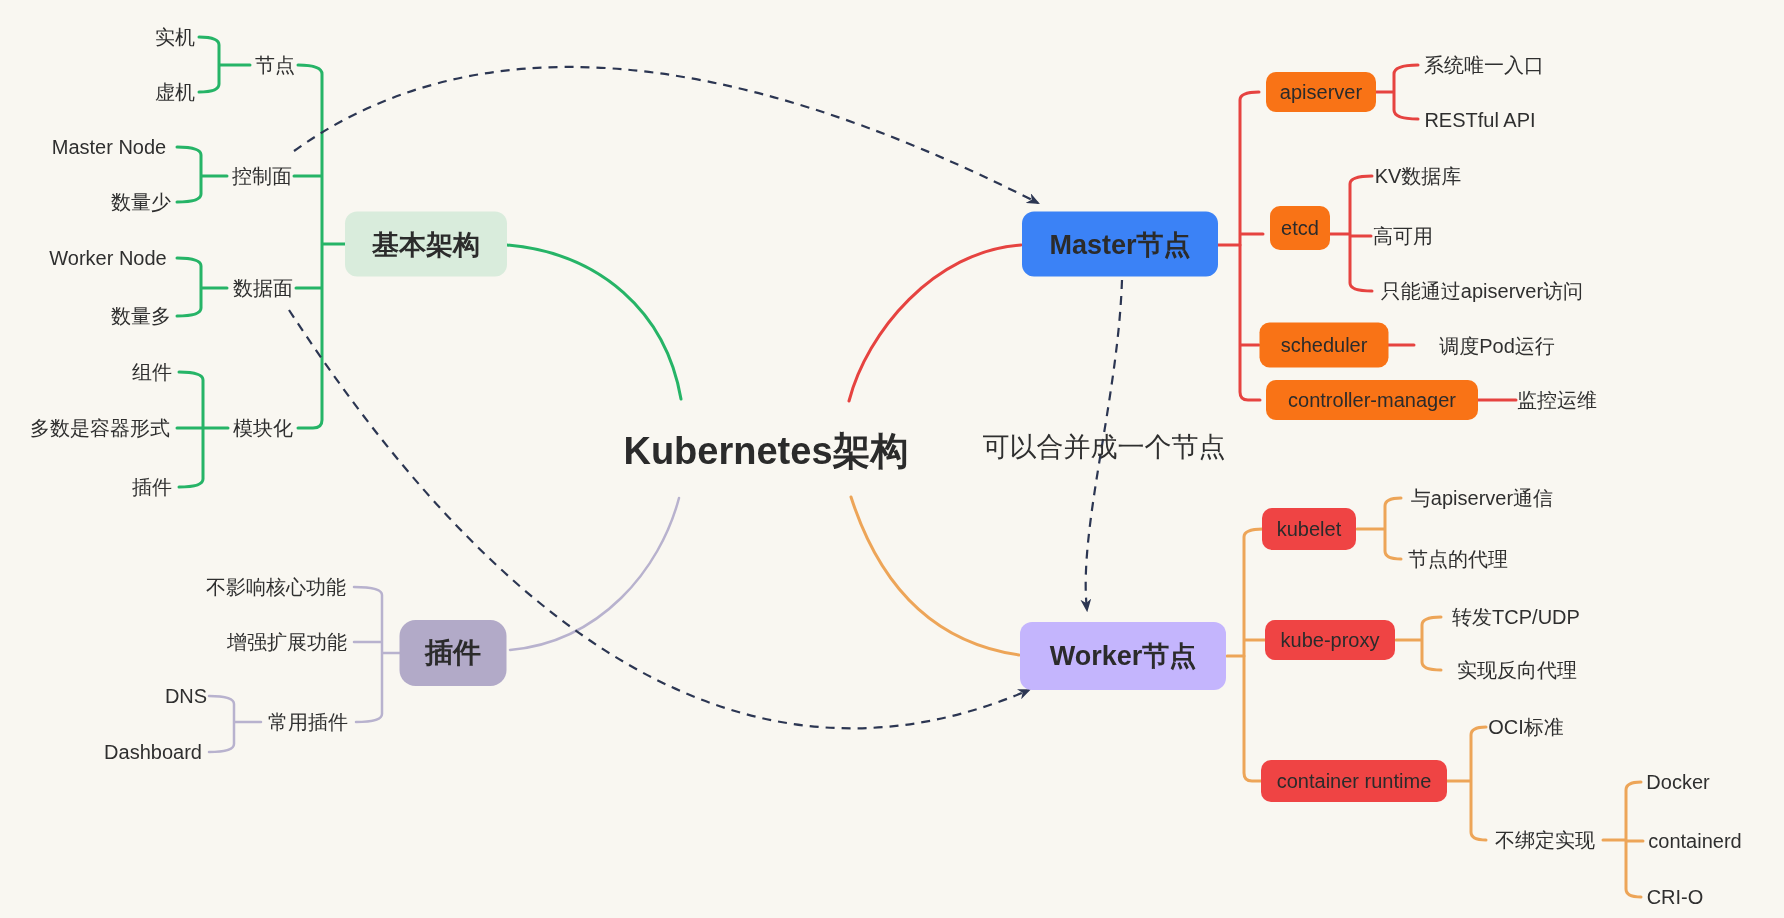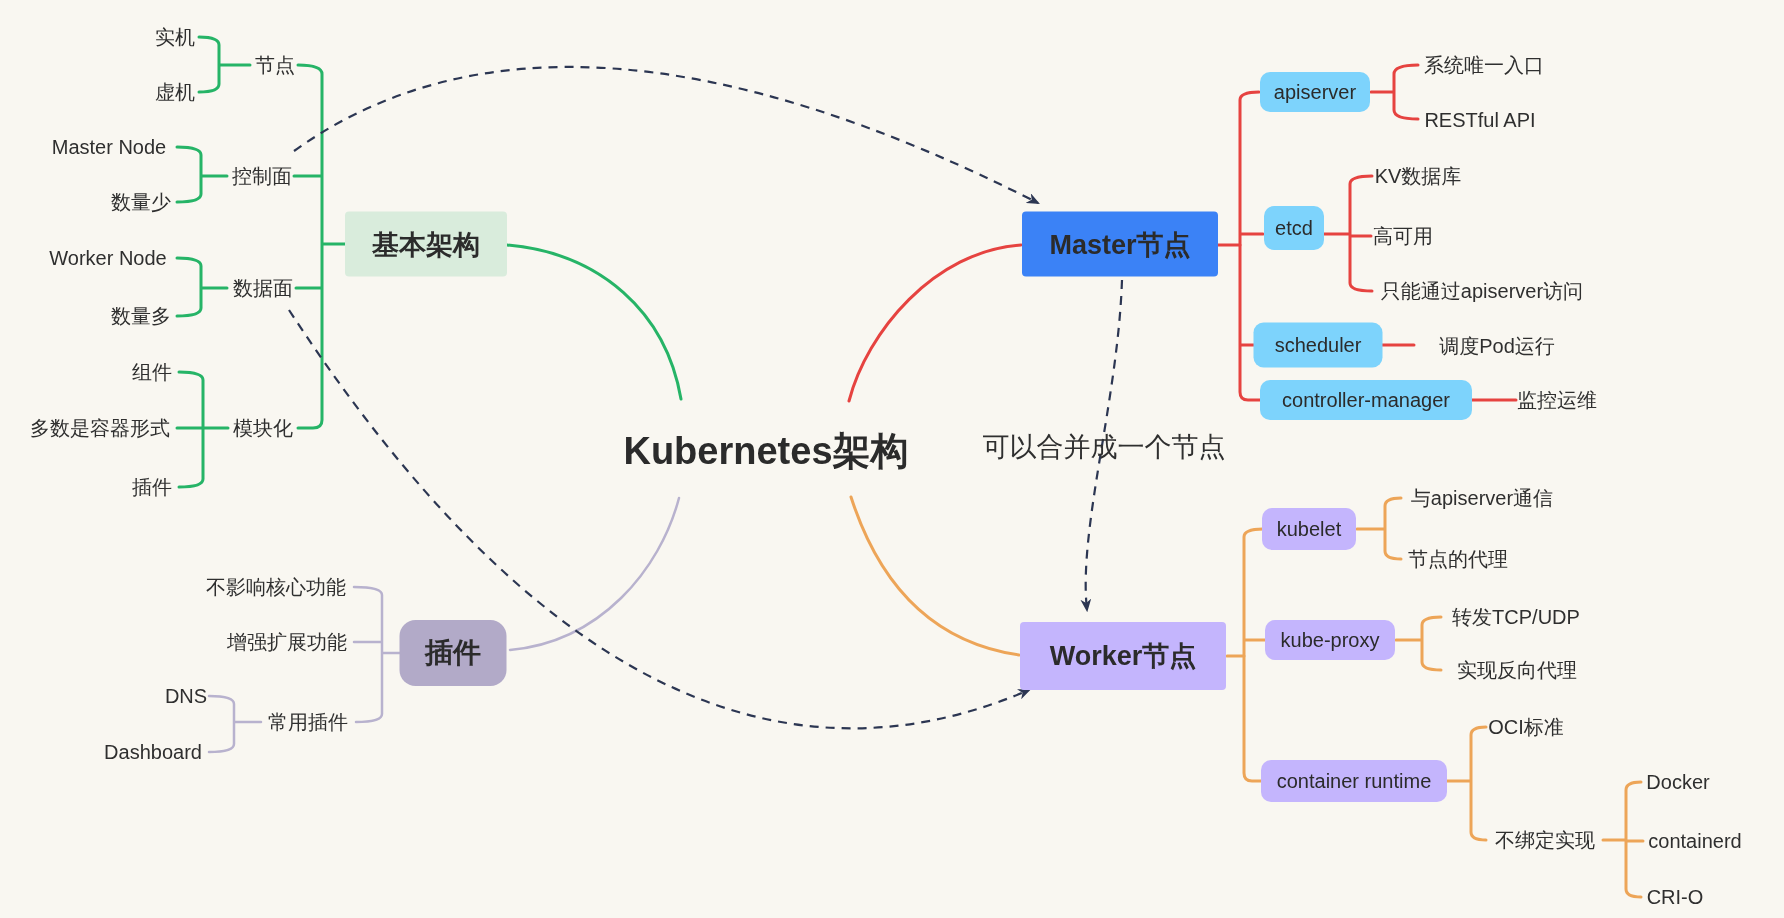--- a/index.html
+++ b/index.html
@@ -12,27 +12,27 @@
   #connectors{position:absolute;left:0;top:0;width:1784px;height:918px;}
   .lbl{
     position:absolute;transform:translate(-50%,-50%);
     white-space:nowrap;font-size:20px;color:#2f2f2f;line-height:1;
   }
   .box{
     position:absolute;transform:translate(-50%,-50%);
     display:flex;align-items:center;justify-content:center;
     white-space:nowrap;border-radius:12px;color:#2b2b2b;
   }
-  .box.big{font-size:27px;font-weight:700;border-radius:4px;}
+  .box.big{font-size:27px;font-weight:700;border-radius:12px;}
   .box.comp{font-size:20px;font-weight:400;border-radius:10px;}
   .greenbox{background:#d9ecdc;}
   .pinkbig{background:#3b82f6;text-align:right;}
-  .pink{background:#7dd3fc;}
+  .pink{background:#f97316;margin-left:6px;}
   .orangebig{background:#c4b5fd;}
-  .orange{background:#c4b5fd;}
+  .orange{background:#ef4444;}
   .purplebox{background:#b2aac8;font-size:28px;font-weight:700;border-radius:16px;}
   .title{
     position:absolute;transform:translate(-50%,-50%);
     font-size:38px;font-weight:600;color:#2b2b2b;white-space:nowrap;text-align:right;
   }
   .annotation{
     position:absolute;transform:translate(-50%,-50%);
     font-size:27px;color:#2f2f2f;white-space:nowrap;
   }
   .watermark{

